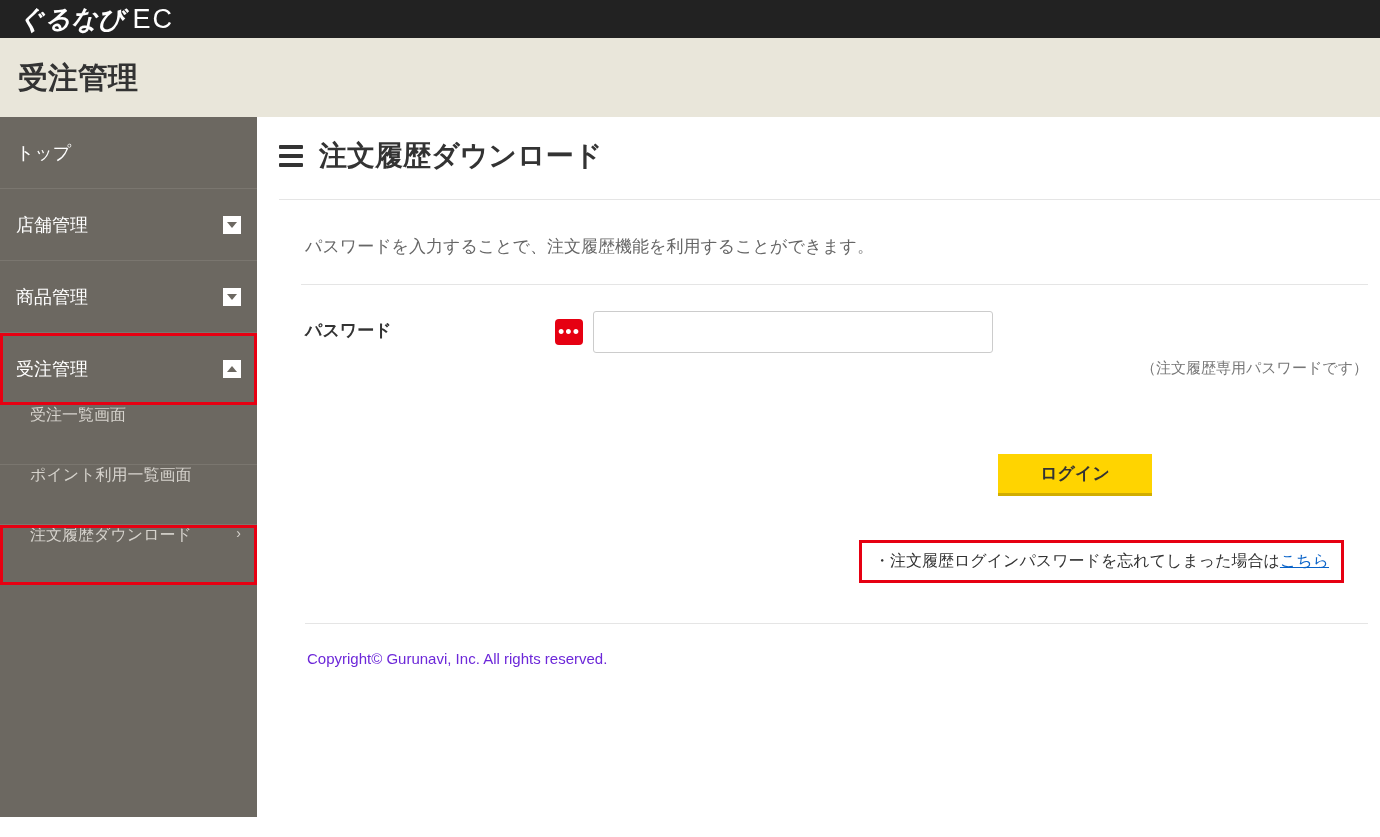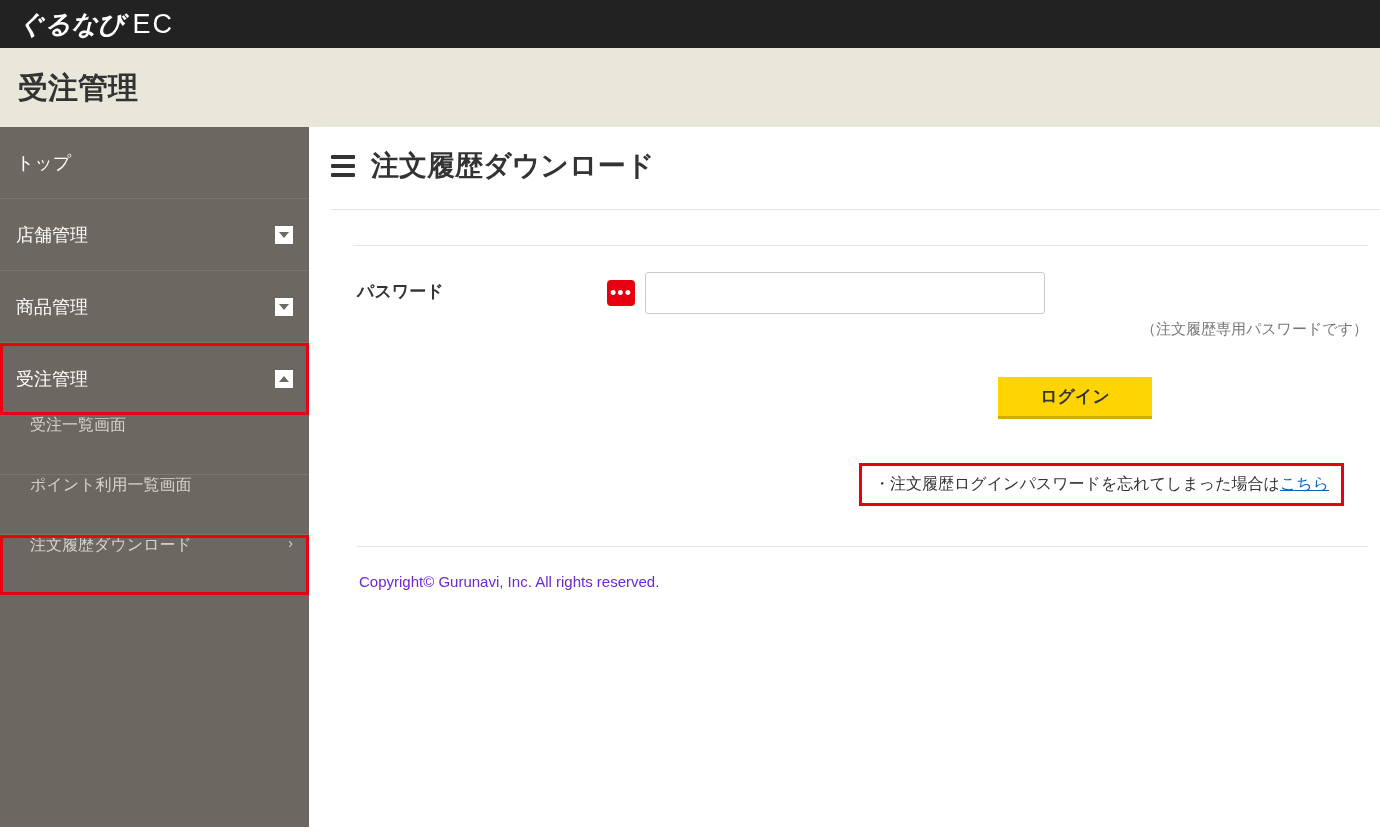--- a/index.html
+++ b/index.html
@@ -7,21 +7,21 @@
     font-family: "Hiragino Kaku Gothic ProN", "メイリオ", Meiryo, sans-serif;
     background: #ffffff;
     color: #333;
     font-size: 16px;
   }
 
   
   .topbar {
     background: #222222;
     color: #ffffff;
-    height: 48px;
+    height: 38px;
     display: flex;
     align-items: center;
     padding: 0 18px;
   }
   .topbar .brand {
     font-size: 26px;
     font-weight: 700;
     font-style: italic;
     letter-spacing: 0px;
     display: flex;
@@ -48,21 +48,21 @@
   }
 
   
   .layout {
     display: flex;
     min-height: 700px;
   }
 
   
   .sidebar {
-    width: 309px;
+    width: 257px;
     background: #6c6861;
     color: #ffffff;
     flex-shrink: 0;
   }
   .sidebar-item {
     display: flex;
     align-items: center;
     justify-content: space-between;
     padding: 0 16px;
     height: 72px;
@@ -159,21 +159,21 @@
   .divider {
     border-top: 1px solid #e5e5e5;
     margin-bottom: 26px;
     margin-left: -4px;
   }
 
   .form-row {
     display: flex;
     align-items: flex-start;
     gap: 30px;
-    margin-bottom: 38px;
+    margin-bottom: 76px;
   }
   .form-label {
     width: 220px;
     font-size: 17px;
     font-weight: 600;
     color: #333;
     padding-top: 8px;
   }
   .form-field {
     flex: 1;
@@ -326,20 +326,21 @@
     <div class="content-header">
       <span class="hamburger">
         <span></span>
           <span></span>
           <span></span>
       </span>
       <h2 class="content-title">注文履歴ダウンロード</h2>
     </div>
 
     <div class="panel">
+      <p class="panel-desc">パスワードを入力することで、注文履歴機能を利用することができます。</p>
       <div class="divider"></div>
 
       <div class="form-row">
         <div class="form-label">パスワード</div>
         <div class="form-field">
           <div class="field-line">
             <span class="req-badge">
                 <span class="dots">•••</span>
               </span>
             <input type="password" style="">

